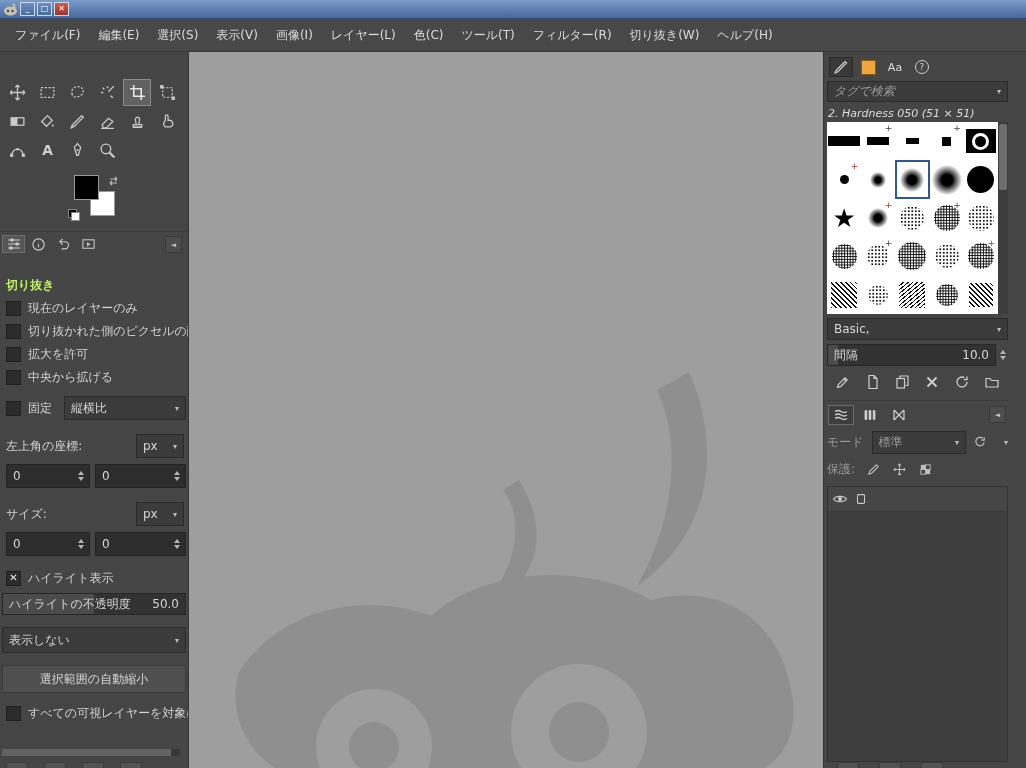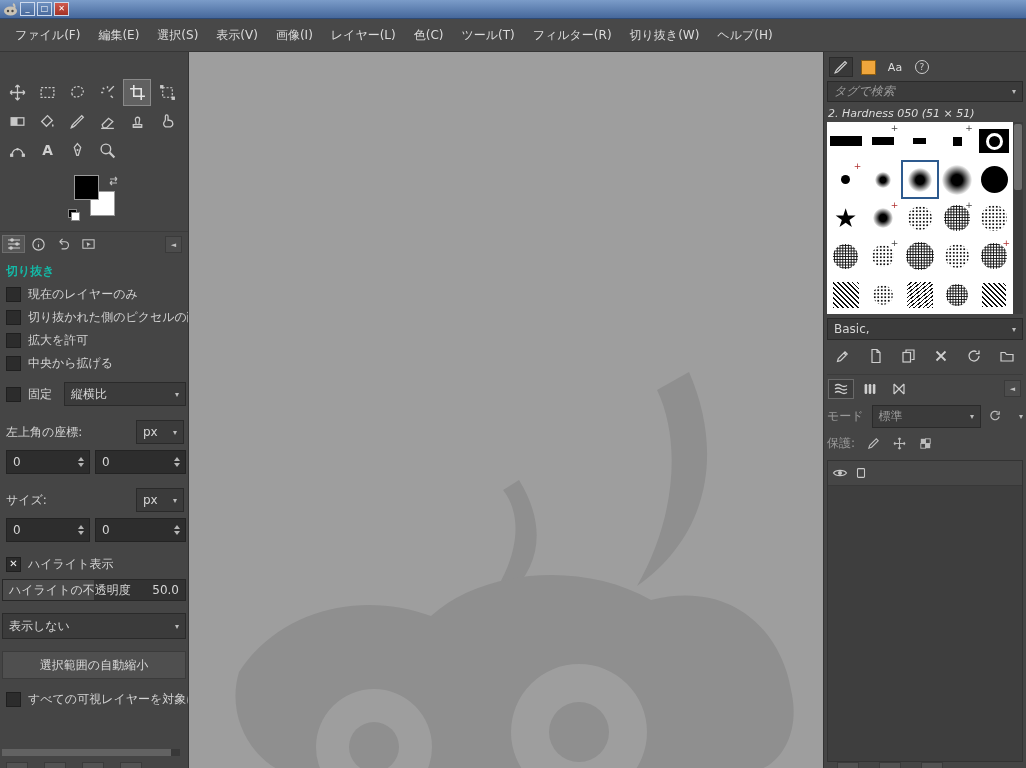--- a/index.html
+++ b/index.html
@@ -33,21 +33,21 @@
   .swap-ic{position:absolute;right:0;top:0;}
   .mini-default{position:absolute;left:0;bottom:2px;width:12px;height:12px;}
   .mini-default .mfg{position:absolute;left:0;top:0;width:7px;height:7px;background:#000;border:1px solid #888;}
   .mini-default .mbg{position:absolute;right:0;bottom:0;width:7px;height:7px;background:#fff;border:1px solid #888;}
   .opt-tabs{display:flex;gap:2px;padding:3px 2px;position:relative;border-top:1px solid #3b3b3b;margin-top:6px;}
   .opt-tab{width:23px;height:18px;display:flex;align-items:center;justify-content:center;box-sizing:border-box;}
   .opt-tab.selected{background:#565656;border:1px solid #6e6e6e;}
   .cfg-btn{position:absolute;right:6px;top:4px;width:15px;height:15px;display:flex;align-items:center;
     justify-content:center;font-size:7px;color:#c0c0c0;background:#4c4c4c;border:1px solid #3a3a3a;}
   .tool-options{flex:1;position:relative;overflow:hidden;}
-  .opt-title{font-weight:bold;color:#14b8a6;margin:7px 6px 2px;}
+  .opt-title{font-weight:bold;color:#bef264;margin:21px 6px 2px;}
   .cb-row{display:flex;align-items:center;height:17px;margin:6px 0 6px 6px;white-space:nowrap;overflow:hidden;}
   .cbx{width:13px;height:13px;background:#2c2c2c;border:1px solid #1f1f1f;margin-right:7px;flex:none;
     position:relative;color:#f0f0f0;font-size:10px;line-height:12px;text-align:center;}
   .cb-label{font-size:12px;color:#d2d2d2;}
   .dropdown{background:#3b3b3b;border:1px solid #2a2a2a;display:flex;align-items:center;
     padding:0 6px;box-sizing:border-box;color:#d6d6d6;}
   .chev{margin-left:auto;font-size:8px;color:#bdbdbd;padding-left:4px;}
   .fixed-row{display:flex;align-items:center;margin:10px 2px 6px 6px;}
   .fixed-row .dropdown{flex:1;margin-left:12px;height:24px;}
   .aspect-row{display:flex;align-items:center;margin:8px 2px 6px 26px;}
@@ -77,21 +77,21 @@
     align-items:center;justify-content:center;color:#d8d8d8;}
   .hscroll{position:absolute;left:2px;right:8px;bottom:12px;height:7px;background:#383838;}
   .hthumb{position:absolute;left:0;top:0;bottom:0;width:95%;background:#626262;}
   .partial-strip{position:absolute;left:0;right:0;bottom:0;height:6px;display:flex;gap:16px;padding-left:6px;overflow:hidden;}
   .pbtn{width:20px;height:12px;background:#525252;border:1px solid #3a3a3a;flex:none;}
   
   .canvas{flex:1;background:#9e9e9e;position:relative;overflow:hidden;}
   .wilber{position:absolute;left:30px;top:280px;}
   
   .right-dock{width:203px;background:#454545;border-left:1px solid #333;box-sizing:border-box;
-    display:flex;flex-direction:column;flex:none;padding:3px 3px 0 3px;}
+    display:flex;flex-direction:column;flex:none;padding:3px 18px 0 3px;}
   .dock-tabs{display:flex;gap:3px;padding:2px;align-items:center;}
   .dtab{width:24px;height:20px;display:flex;align-items:center;justify-content:center;box-sizing:border-box;}
   .dtab.selected{background:#393939;border:1px solid #2b2b2b;}
   .pat{width:13px;height:13px;background:#f0a63c;border:1px solid #8a5c12;}
   .aa{font-size:11px;color:#dedede;}
   .qcirc{width:14px;height:14px;border:1.5px solid #cfcfcf;border-radius:50%;font-size:9px;display:flex;
     align-items:center;justify-content:center;color:#cfcfcf;box-sizing:border-box;}
   .search-dd{height:21px;margin:2px 0;}
   .search-dd .ph{font-style:italic;color:#9a9a9a;}
   .brush-current{font-style:italic;font-size:11px;color:#dddddd;padding:3px 1px 2px;white-space:nowrap;overflow:hidden;}
@@ -547,20 +547,31 @@
       <div class="vscroll">
         <div class="vthumb"></div>
       </div>
     </div>
 
     <div class="dropdown rdd">
       <span>Basic,</span>
       <span class="chev">▾</span>
     </div>
 
+    <div class="rrow">
+      <div class="slider" style="flex:1;">
+        <div class="fill" style="width:6%;"></div>
+        <span>間隔</span>
+        <span class="val">10.0</span>
+      </div>
+      <div class="spinner">
+          <div class="tri-up"></div>
+          <div class="tri-dn"></div>
+        </div>
+    </div>
 
     <div class="bbtns">
       <div class="icon-btn">
         <svg width="16" height="16" viewBox="0 0 16 16" stroke="#cfcfcf" fill="none" stroke-width="1.2">
             <path d="m2.5 13.5.8-3L10 3.8l2.2 2.2L5.5 12.7zM9 5l2 2"></path>
           </svg>
       </div>
       <div class="icon-btn">
         <svg width="16" height="16" viewBox="0 0 16 16" stroke="#cfcfcf" fill="none" stroke-width="1.2">
             <path d="M4 1.5h5L12 4.5v10H4zM9 1.5v3h3"></path>

